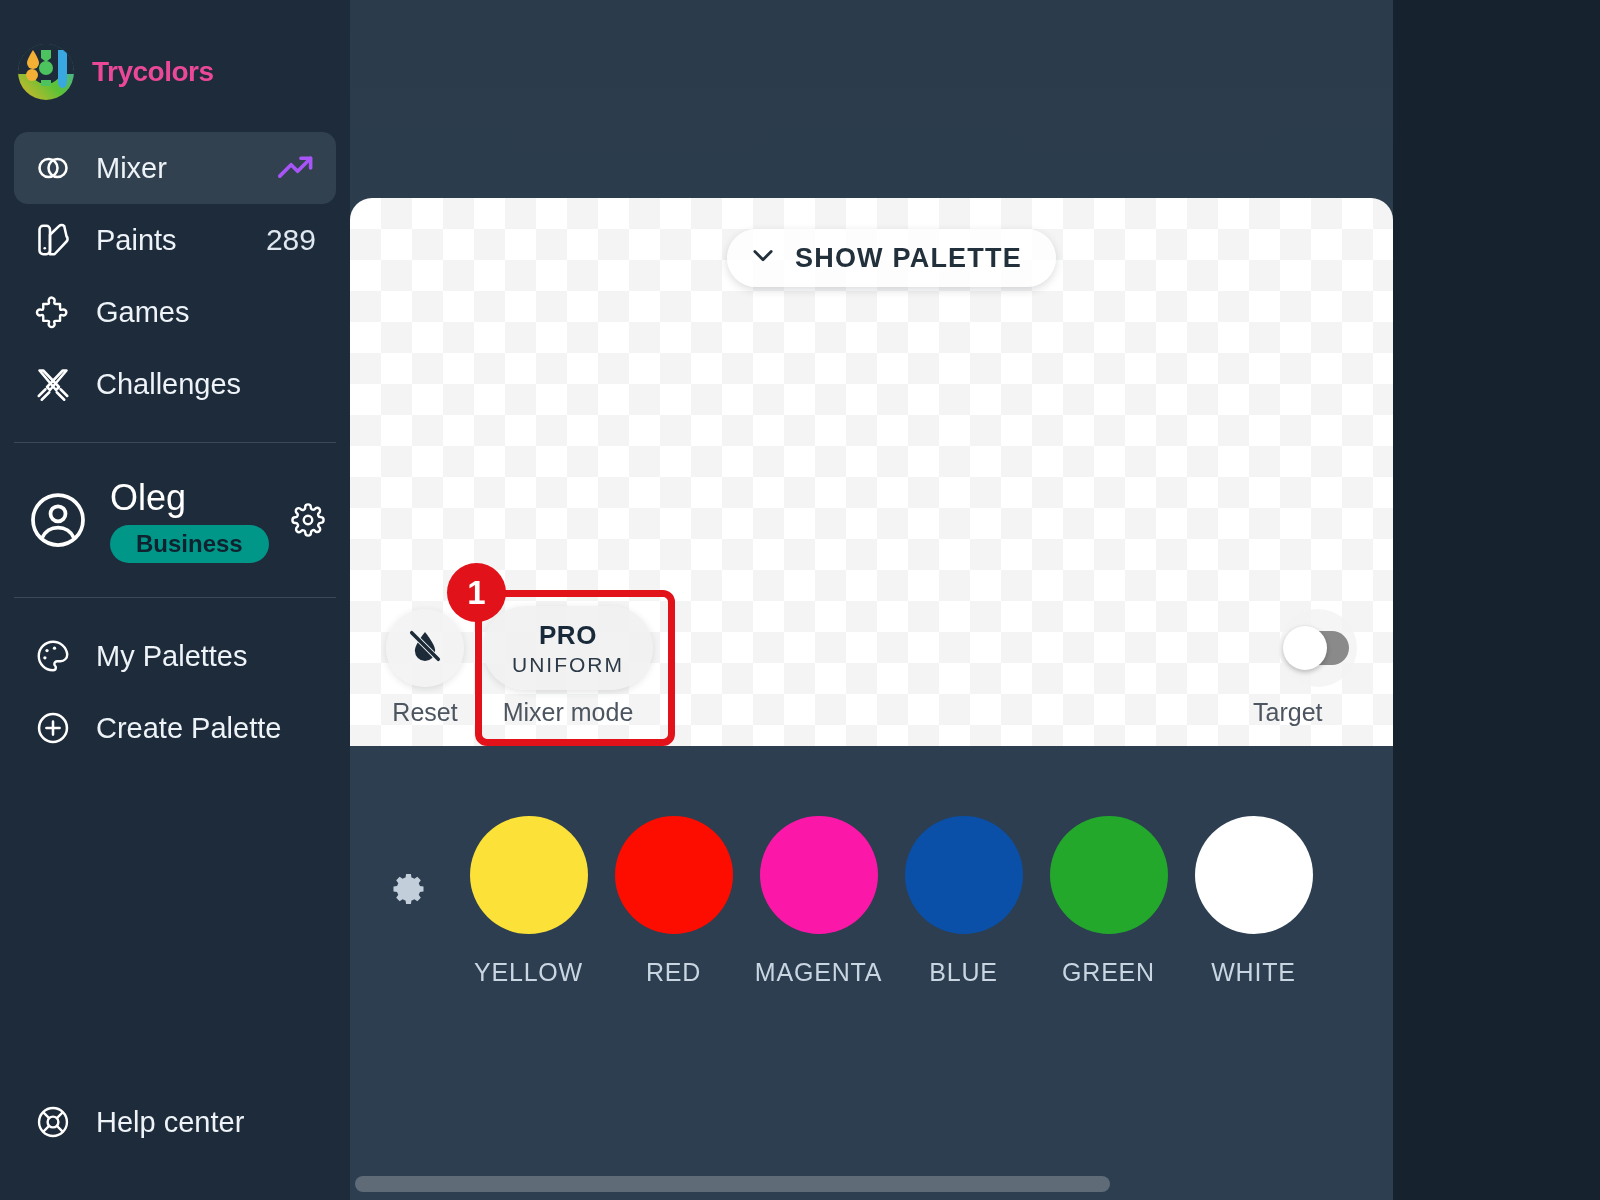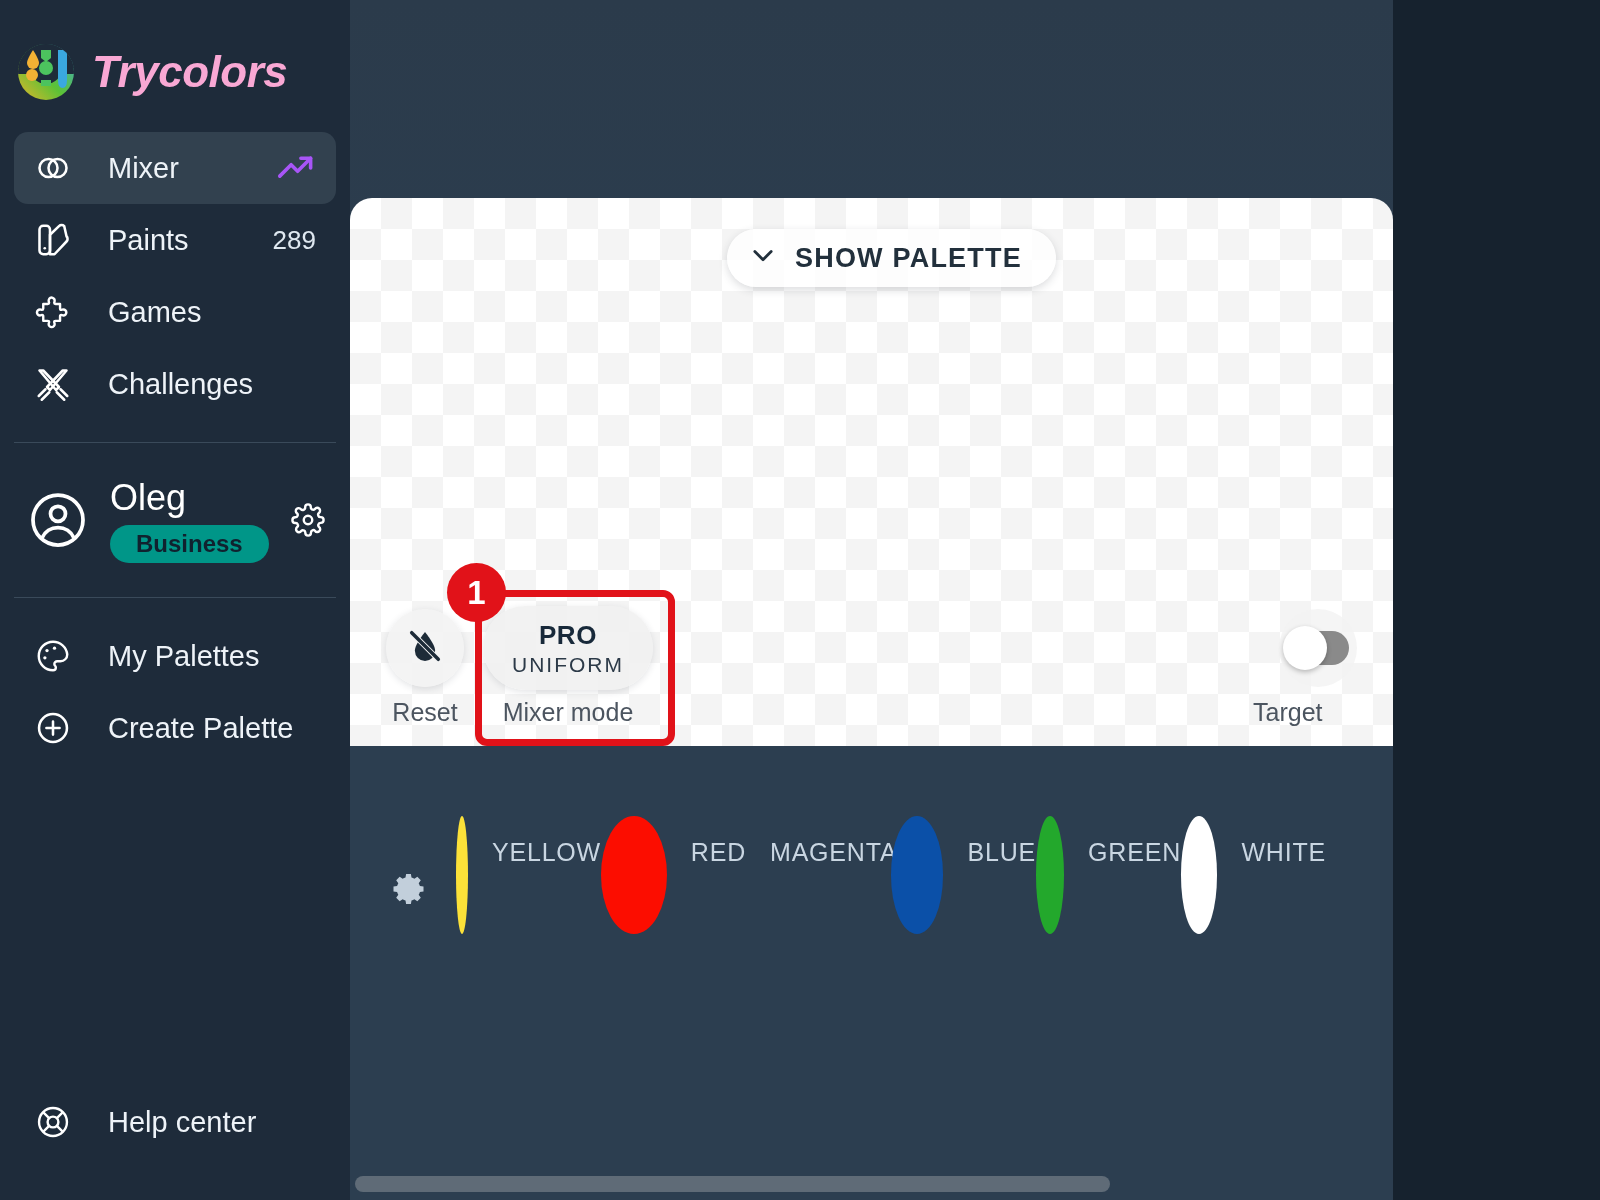--- a/index.html
+++ b/index.html
@@ -26,40 +26,39 @@
     flex-direction: column;
     padding-top: 0;
   }
   .brand {
     display: flex; align-items: center;
     gap: 16px;
     padding: 42px 0 30px 16px;
   }
   .brand-logo { width: 60px; height: 60px; flex: 0 0 60px; }
   .brand-name {
-    color: #f9a8d4; font-size: 44px; font-weight: bold;
+    color: #ec4899; font-size: 28px; font-weight: bold;
     letter-spacing: -0.5px;
-    font-style: italic;
   }
 
   .nav-item {
     display: flex; align-items: center;
     height: 72px;
     margin: 0 14px;
     padding: 0 20px;
     border-radius: 14px;
-    gap: 36px;
+    gap: 24px;
     color: #eef3f8;
     font-size: 29px;
     cursor: pointer;
   }
   .nav-item.active { background: #32414f; }
   .nav-icon { width: 38px; height: 38px; flex: 0 0 38px; display: flex; align-items: center; justify-content: center; }
   .nav-label { flex: 1 1 auto; }
-  .nav-badge { color: #dfe8f0; font-size: 26px; }
+  .nav-badge { color: #dfe8f0; font-size: 30px; }
   .nav-trend { width: 40px; height: 26px; }
 
   .sep { height: 1px; background: #3a4a5a; margin: 22px 14px; }
 
   .user-row {
     display: flex; align-items: center;
     padding: 0 14px 0 28px;
     height: 110px; gap: 22px;
   }
   .user-avatar { width: 60px; height: 60px; flex: 0 0 60px; }
@@ -199,21 +198,21 @@
     position: absolute; left: 0; top: 746px;
     width: 1043px; height: 390px;
     background: #2c3e50;
     display: flex; align-items: flex-start;
   }
   .palette-gear {
     width: 36px; height: 36px; flex: 0 0 36px;
     margin-left: 42px; margin-top: 125px;
   }
   .swatches { display: flex; margin-left: 28px; }
-  .swatch { width: 145px; flex: 0 0 145px; display: flex; align-items: center; gap: 24px; }
+  .swatch { width: 145px; flex: 0 0 145px; display: flex; flex-direction: column; align-items: center; }
   .swatch-dot {
     width: 118px; height: 118px; border-radius: 50%;
     margin-top: 70px; cursor: pointer;
   }
   .swatch-label {
     margin-top: 24px; color: #c9d6e2;
     font-size: 25px; letter-spacing: 0.8px;
     white-space: nowrap;
   }
 

